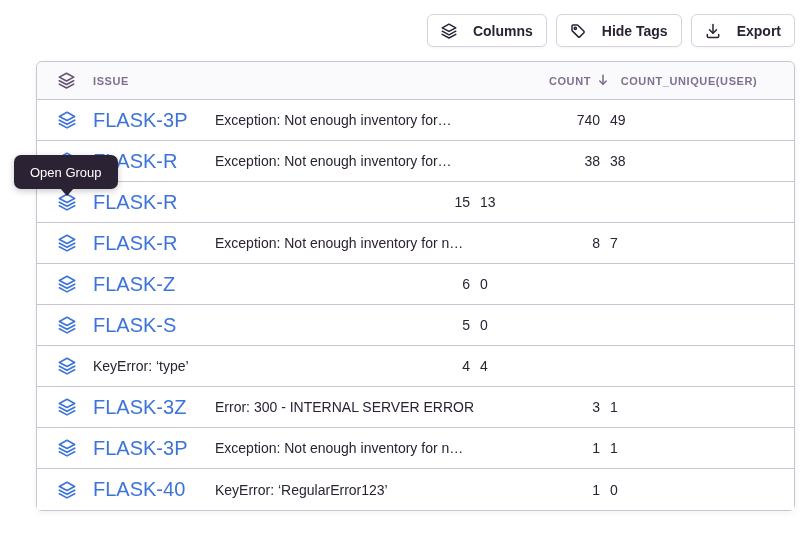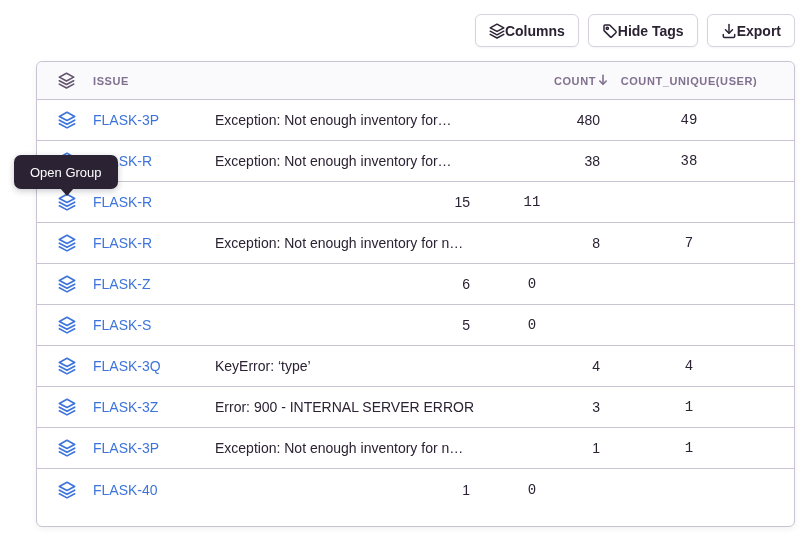--- a/index.html
+++ b/index.html
@@ -10,45 +10,45 @@
     --header-bg:#FAF9FB;
     --tooltip-bg:#2B2233;
   }
   *{box-sizing:border-box;margin:0;padding:0;}
   html,body{width:807px;height:538px;background:#fff;overflow:hidden;
     font-family:"Liberation Sans","DejaVu Sans",sans-serif;color:var(--text-dark);}
   body{position:relative;}
 
   
   .toolbar{display:flex;justify-content:flex-end;gap:9px;margin:14px 12px 14px 36px;}
-  .btn{display:inline-flex;align-items:center;gap:0;height:33px;padding:0 13px;
+  .btn{display:inline-flex;align-items:center;gap:16px;height:33px;padding:0 13px;
     background:#fff;border:1px solid #D8D2DE;border-radius:6px;
     font-size:14px;font-weight:700;color:var(--text-dark);cursor:pointer;
     box-shadow:0 1px 2px rgba(43,34,51,.05);}
   .btn svg{display:block;color:#2B2233;}
 
   
   .panel{position:relative;margin:0 12px 0 36px;width:759px;
     border:1px solid var(--border);border-radius:6px;background:#fff;
-    box-shadow:0 2px 6px rgba(43,34,51,.06);padding-bottom:16px;}
+    box-shadow:0 2px 6px rgba(43,34,51,.06);padding-bottom:0;}
   .grid-row{display:grid;grid-template-columns:56px 122px 1fr 130px 184px;align-items:center;}
   .thead{height:38px;background:var(--header-bg);border-bottom:1px solid var(--border);
     border-radius:6px 6px 0 0;
     font-size:11px;font-weight:700;letter-spacing:.6px;color:var(--header-text);}
   .trow{height:41px;border-bottom:1px solid var(--border);font-size:14px;background:#fff;cursor:pointer;}
   .tbody .trow:last-child{border-bottom:none;}
   .cell{overflow:hidden;white-space:nowrap;}
   .icon-cell{display:flex;align-items:center;padding-left:21px;}
   .head-icon{color:#63536F;}
   .row-icon{color:var(--link-blue);cursor:pointer;}
-  .issue-link{color:var(--link-blue);text-decoration:none;font-size:14px;}
+  .issue-link{color:var(--link-blue);text-decoration:none;font-size:20px;}
   .message{color:var(--text-dark);padding-right:12px;}
   .num{text-align:right;padding-right:10px;font-variant-numeric:tabular-nums;}
-  .num-unique{text-align:center;padding-right:26px;font-variant-numeric:tabular-nums;font-family:Liberation Mono, monospace;}
-  .head-count{display:flex;align-items:center;justify-content:flex-end;cursor:pointer;}
+  .num-unique{text-align:left;padding-right:26px;font-variant-numeric:tabular-nums;}
+  .head-count{display:flex;align-items:center;justify-content:flex-end;gap:5px;cursor:pointer;}
   .head-count svg{color:var(--header-text);}
   .head-unique{text-align:center;padding-right:26px;cursor:pointer;}
 
   
   .tooltip{position:absolute;left:14px;top:155px;height:34px;z-index:10;
     display:flex;align-items:center;padding:8px 16px;
     background:var(--tooltip-bg);color:#fff;font-size:13px;font-weight:500;
     border-radius:7px;box-shadow:0 2px 6px rgba(43,34,51,.25);}
   .tooltip::after{content:"";position:absolute;bottom:-7px;left:46px;width:0;height:0;
     border-left:7px solid transparent;border-right:7px solid transparent;
@@ -126,21 +126,21 @@
   </div>
   <div class="tbody" id="tbody">
   <div class="grid-row trow">
     <span class="cell icon-cell row-icon">
       <svg width="18" height="18" viewBox="0 0 16 16">
             <use href="#ic-stack"></use>
           </svg>
     </span>
     <a class="cell issue-link" href="#">FLASK-3P</a>
     <span class="cell message">Exception: Not enough inventory for…</span>
-    <span class="cell num">480</span>
+    <span class="cell num">740</span>
     <span class="cell num-unique">49</span>
   </div>
 
   <div class="grid-row trow">
     <span class="cell icon-cell row-icon">
       <svg width="18" height="18" viewBox="0 0 16 16">
             <use href="#ic-stack"></use>
           </svg>
     </span>
     <a class="cell issue-link" href="#">FLASK-R</a>
@@ -150,21 +150,21 @@
   </div>
 
   <div class="grid-row trow">
     <span class="cell icon-cell row-icon">
       <svg width="18" height="18" viewBox="0 0 16 16">
             <use href="#ic-stack"></use>
           </svg>
     </span>
     <a class="cell issue-link" href="#">FLASK-R</a>
     <span class="cell num">15</span>
-    <span class="cell num-unique">11</span>
+    <span class="cell num-unique">13</span>
   </div>
 
   <div class="grid-row trow">
     <span class="cell icon-cell row-icon">
       <svg width="18" height="18" viewBox="0 0 16 16">
             <use href="#ic-stack"></use>
           </svg>
     </span>
     <a class="cell issue-link" href="#">FLASK-R</a>
     <span class="cell message">Exception: Not enough inventory for n…</span>
@@ -193,34 +193,33 @@
     <span class="cell num">5</span>
     <span class="cell num-unique">0</span>
   </div>
 
   <div class="grid-row trow">
     <span class="cell icon-cell row-icon">
       <svg width="18" height="18" viewBox="0 0 16 16">
             <use href="#ic-stack"></use>
           </svg>
     </span>
-    <a class="cell issue-link" href="#">FLASK-3Q</a>
     <span class="cell message">KeyError: ‘type’</span>
     <span class="cell num">4</span>
     <span class="cell num-unique">4</span>
   </div>
 
   <div class="grid-row trow">
     <span class="cell icon-cell row-icon">
       <svg width="18" height="18" viewBox="0 0 16 16">
             <use href="#ic-stack"></use>
           </svg>
     </span>
     <a class="cell issue-link" href="#">FLASK-3Z</a>
-    <span class="cell message">Error: 900 - INTERNAL SERVER ERROR</span>
+    <span class="cell message">Error: 300 - INTERNAL SERVER ERROR</span>
     <span class="cell num">3</span>
     <span class="cell num-unique">1</span>
   </div>
 
   <div class="grid-row trow">
     <span class="cell icon-cell row-icon">
       <svg width="18" height="18" viewBox="0 0 16 16">
             <use href="#ic-stack"></use>
           </svg>
     </span>
@@ -230,20 +229,21 @@
     <span class="cell num-unique">1</span>
   </div>
 
   <div class="grid-row trow">
     <span class="cell icon-cell row-icon">
       <svg width="18" height="18" viewBox="0 0 16 16">
             <use href="#ic-stack"></use>
           </svg>
     </span>
     <a class="cell issue-link" href="#">FLASK-40</a>
+    <span class="cell message">KeyError: ‘RegularError123’</span>
     <span class="cell num">1</span>
     <span class="cell num-unique">0</span>
   </div>
 </div>
 </div>
 
 <div class="tooltip">
   <span>Open Group</span>
 </div>
 

